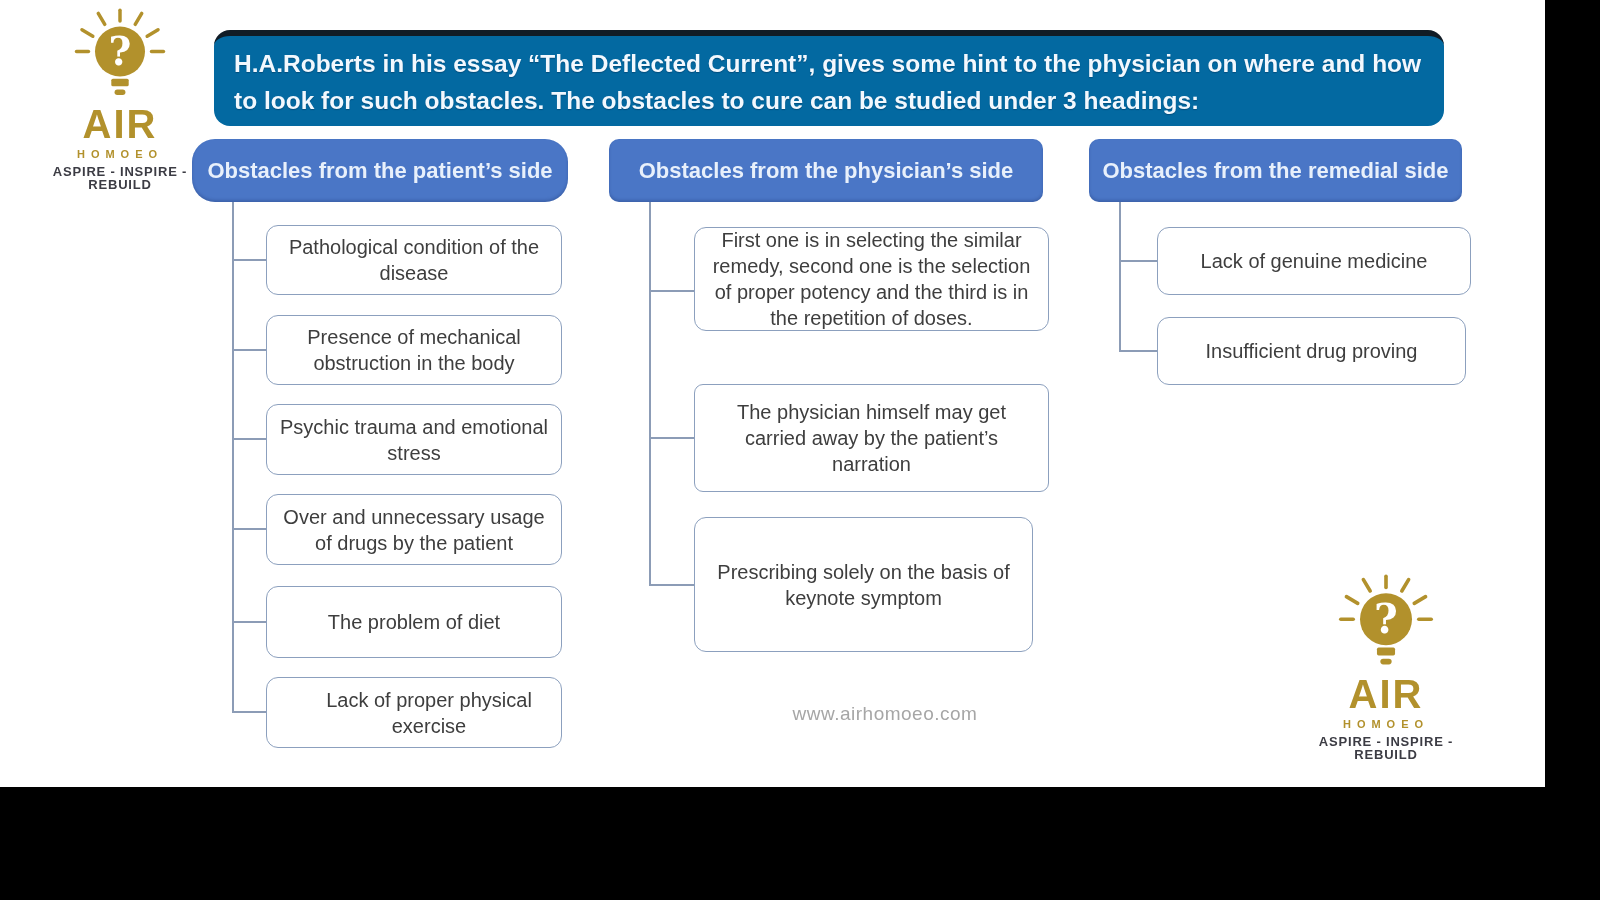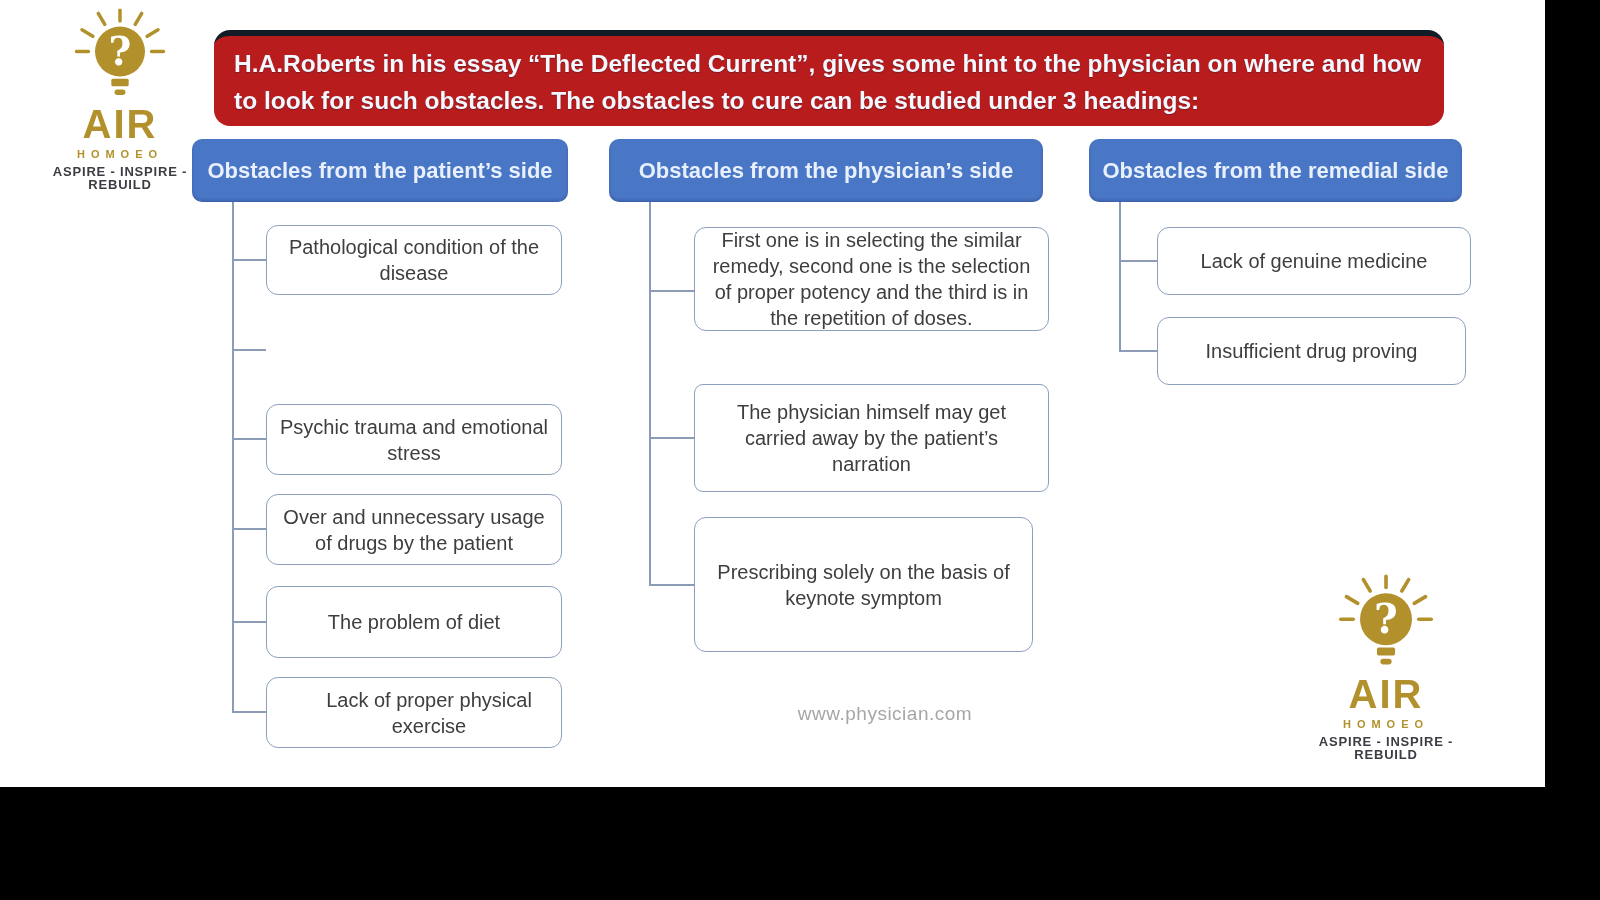--- a/index.html
+++ b/index.html
@@ -28,21 +28,21 @@
     margin-top:5px;
   }
   .logo-tagline{
     font-weight:bold;color:#3C3C44;font-size:13px;letter-spacing:0.8px;
     margin-top:5px;
   }
 
   
   .banner{
     position:absolute;left:214px;top:30px;width:1230px;height:96px;
-    background:#b91c1c;
+    background:#0369a1;
     border-top:6px solid #111C26;
     border-radius:16px;
     box-sizing:border-box;
     color:#F2F8FE;
     font-size:24.5px;font-weight:600;
     line-height:1.5;
     padding:10px 20px 0 20px;
     text-shadow:0 1px 1px rgba(0,30,60,.35);
   }
 
@@ -105,21 +105,21 @@
       <rect x="42" y="65" width="16" height="7" rx="1.5" fill="#B2912C"></rect>
       <rect x="45" y="75" width="10" height="5" rx="2.5" fill="#B2912C"></rect>
     </svg>
     <div class="logo-air">AIR</div>
     <div class="logo-homoeo">HOMOEO</div>
     <div class="logo-tagline">ASPIRE - INSPIRE - REBUILD</div>
   </div>
 
   <div class="banner">H.A.Roberts in his essay “The Deflected Current”, gives some hint to the physician on where and how to look for such obstacles. The obstacles to cure can be studied under 3 headings:</div>
 
-  <div class="col-header" style="left:192px;top:139px;width:376px;">Obstacles from the patient’s side</div>
+  <div class="col-header" style="left:192px;top:139px;width:376px;border-radius:23px;">Obstacles from the patient’s side</div>
   <div class="col-header" style="left:609px;top:139px;width:434px;">Obstacles from the physician’s side</div>
   <div class="col-header" style="left:1089px;top:139px;width:373px;">Obstacles from the remedial side</div>
 
   <div class="vline" style="left:232px;top:202px;height:511px;"></div>
   <div class="hline" style="left:232px;top:259px;width:34px;"></div>
   <div class="hline" style="left:232px;top:349px;width:34px;"></div>
   <div class="hline" style="left:232px;top:438px;width:34px;"></div>
   <div class="hline" style="left:232px;top:528px;width:34px;"></div>
   <div class="hline" style="left:232px;top:621px;width:34px;"></div>
   <div class="hline" style="left:232px;top:711px;width:34px;"></div>
@@ -127,33 +127,34 @@
   <div class="vline" style="left:649px;top:202px;height:383px;"></div>
   <div class="hline" style="left:649px;top:290px;width:45px;"></div>
   <div class="hline" style="left:649px;top:437px;width:45px;"></div>
   <div class="hline" style="left:649px;top:584px;width:45px;"></div>
 
   <div class="vline" style="left:1119px;top:202px;height:149px;"></div>
   <div class="hline" style="left:1119px;top:260px;width:38px;"></div>
   <div class="hline" style="left:1119px;top:350px;width:38px;"></div>
 
   <div class="node" style="left:266px;top:225px;width:296px;height:70px;">Pathological condition of the disease</div>
+  <div class="node" style="left:266px;top:315px;width:296px;height:70px;">Presence of mechanical obstruction in the body</div>
   <div class="node" style="left:266px;top:404px;width:296px;height:71px;">Psychic trauma and emotional stress</div>
   <div class="node" style="left:266px;top:494px;width:296px;height:71px;">Over and unnecessary usage of drugs by the patient</div>
   <div class="node" style="left:266px;top:586px;width:296px;height:72px;">The problem of diet</div>
   <div class="node" style="left:266px;top:677px;width:296px;height:71px;padding-left:40px;">Lack of proper physical exercise</div>
 
   <div class="node" style="left:694px;top:227px;width:355px;height:104px;">First one is in selecting the similar remedy, second one is the selection of proper potency and the third is in the repetition of doses.</div>
   <div class="node" style="left:694px;top:384px;width:355px;height:108px;border-radius:9px;">The physician himself may get carried away by the patient’s narration</div>
   <div class="node" style="left:694px;top:517px;width:339px;height:135px;">Prescribing solely on the basis of keynote symptom</div>
 
   <div class="node" style="left:1157px;top:227px;width:314px;height:68px;">Lack of genuine medicine</div>
   <div class="node" style="left:1157px;top:317px;width:309px;height:68px;">Insufficient drug proving</div>
 
-  <div class="footer-url">www.physician.com</div>
+  <div class="footer-url">www.airhomoeo.com</div>
 
   <div class="logo" style="left:1296px;top:574px;width:180px;">
     <svg width="116" height="104" viewBox="0 0 100 92">
       <g stroke="#B2912C" stroke-width="3.2" stroke-linecap="round">
         <line x1="21" y1="40" x2="10" y2="40"></line>
         <line x1="25" y1="26" x2="15" y2="20"></line>
         <line x1="36" y1="15" x2="30" y2="5"></line>
         <line x1="50" y1="12" x2="50" y2="2"></line>
         <line x1="64" y1="15" x2="70" y2="5"></line>
         <line x1="75" y1="26" x2="85" y2="20"></line>

